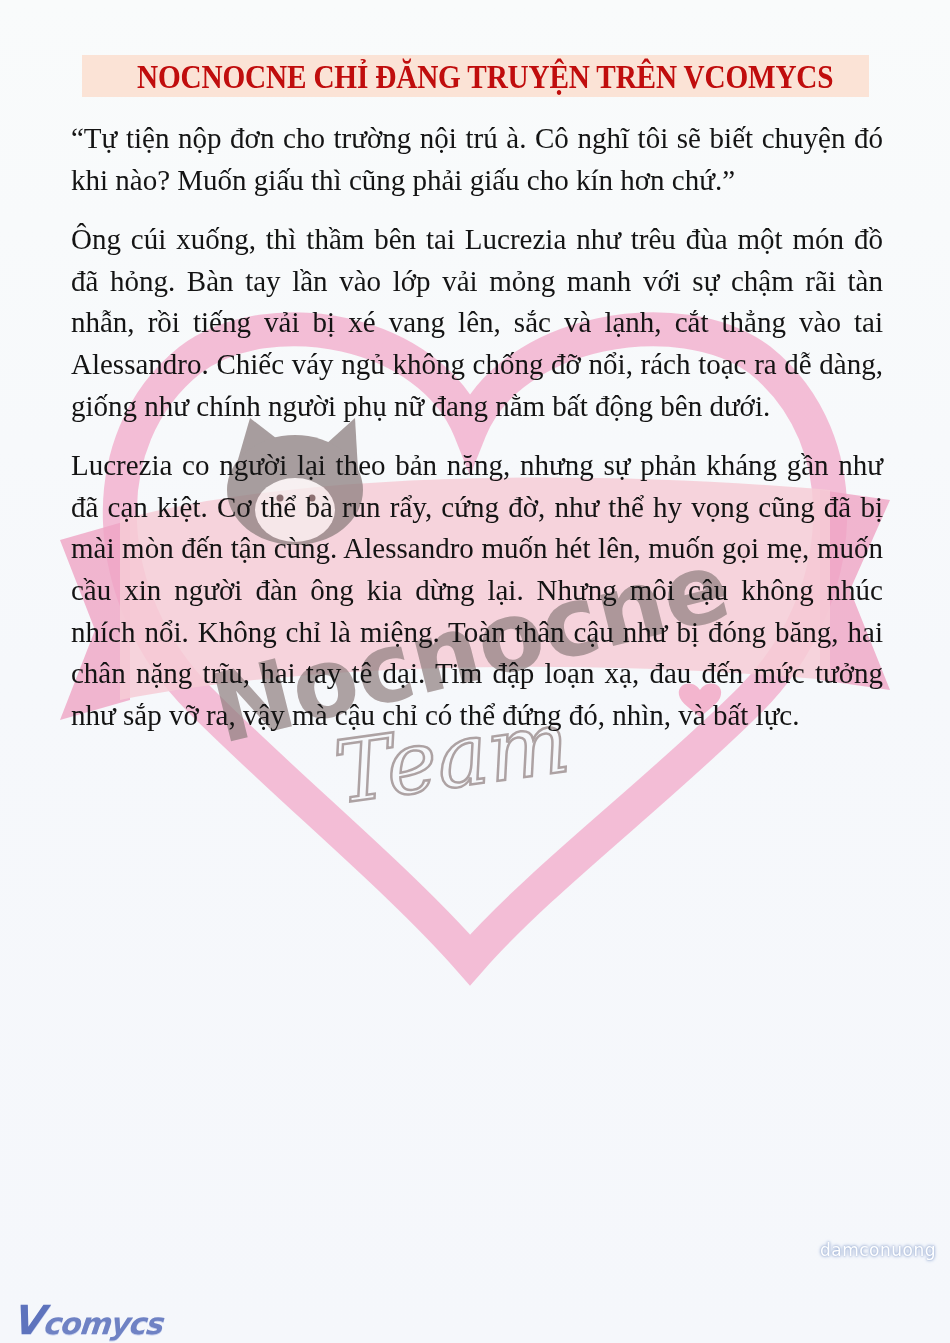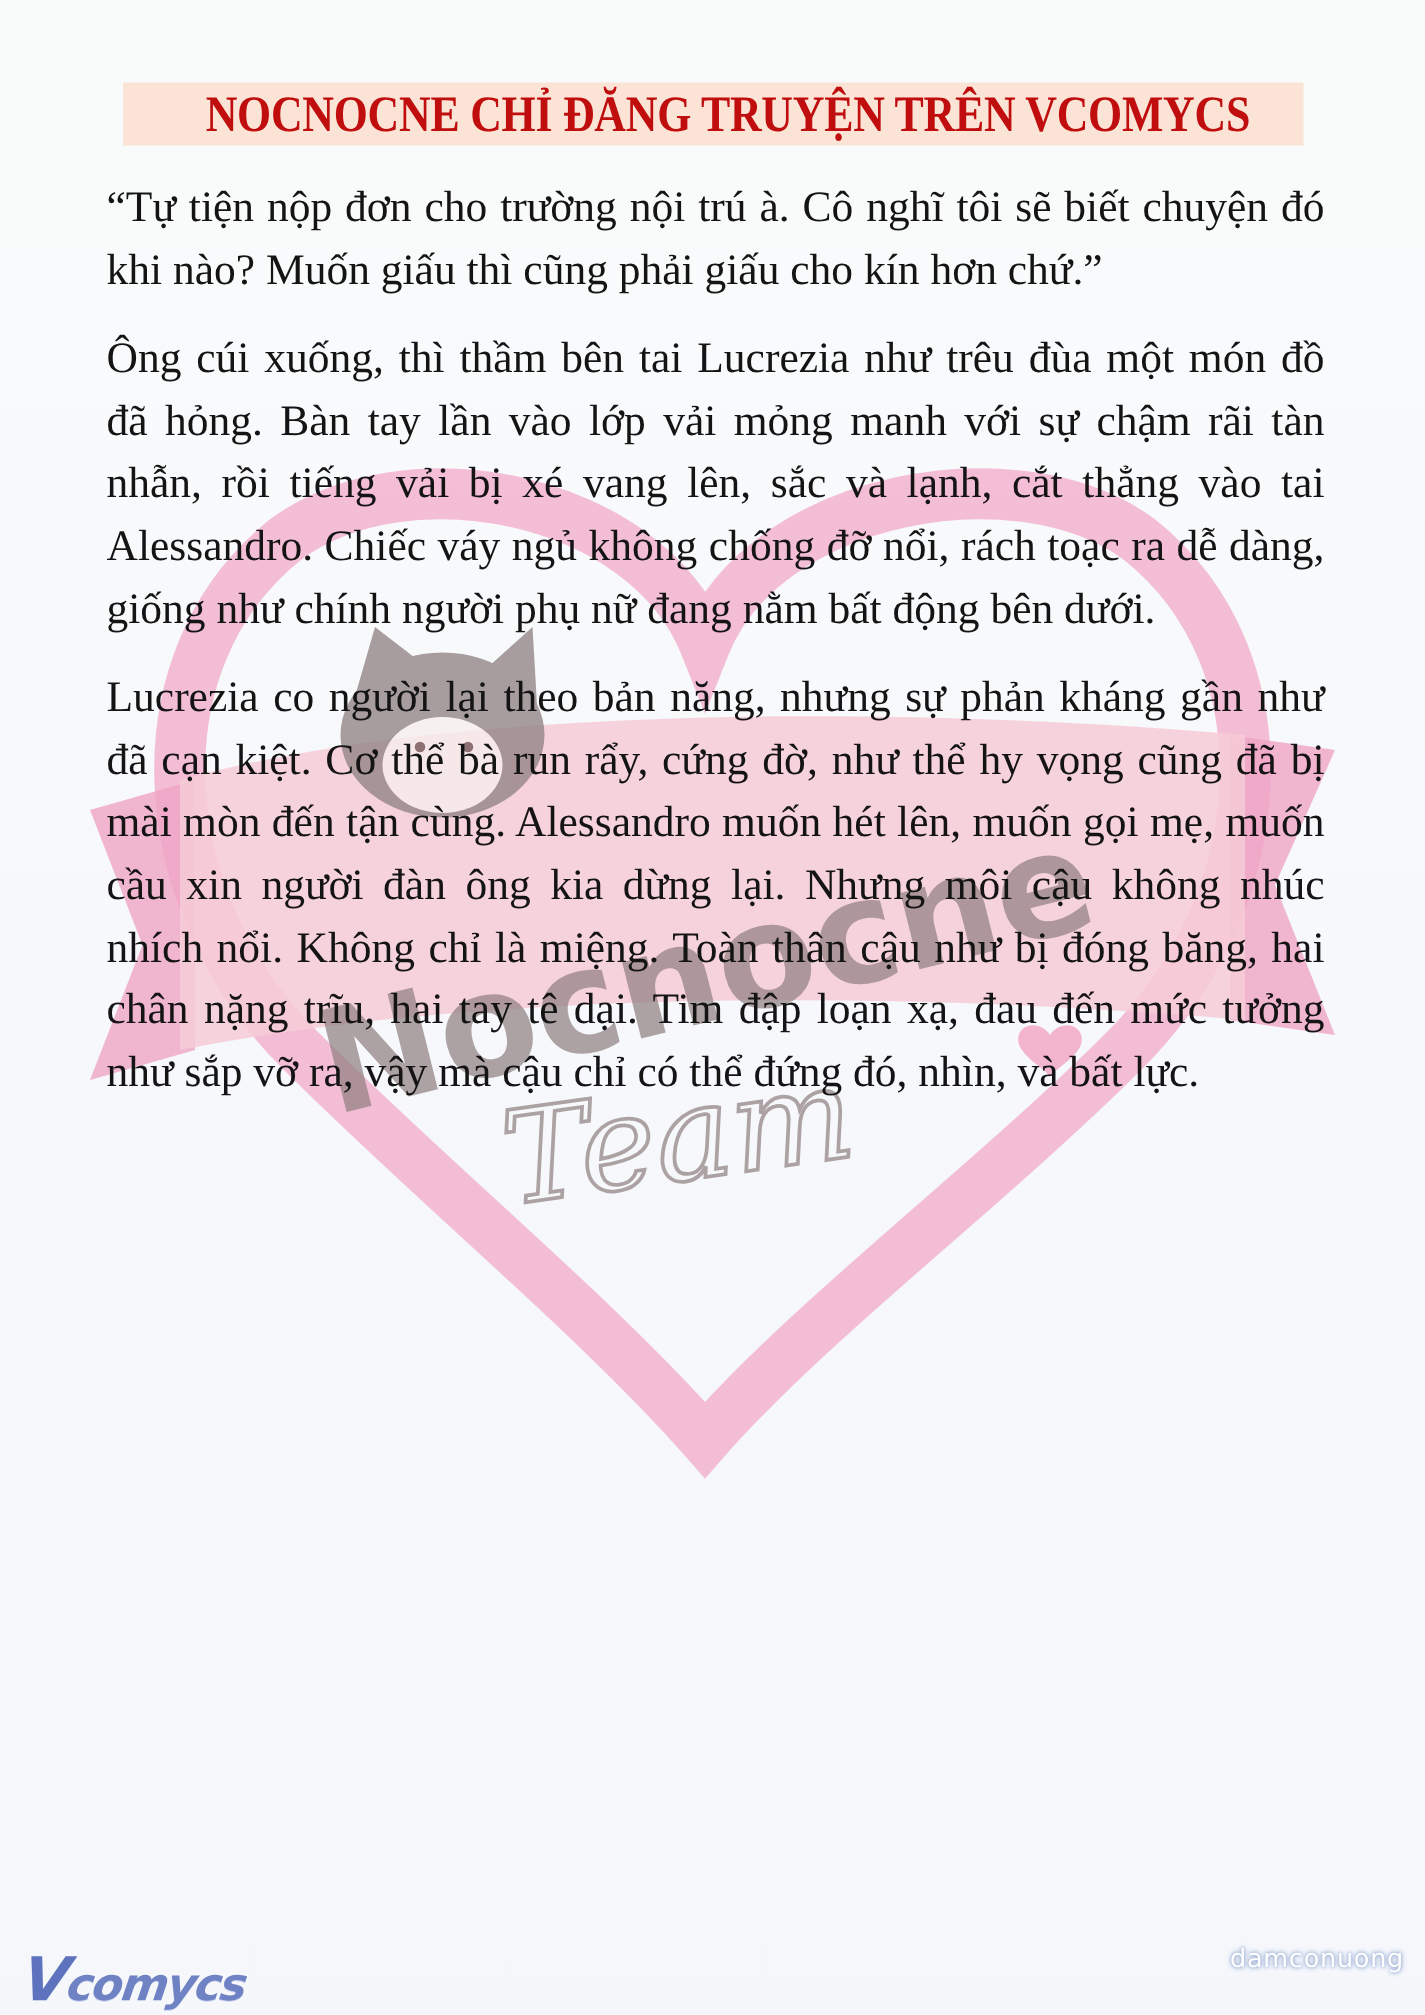--- a/index.html
+++ b/index.html
@@ -43,21 +43,21 @@
     .para:nth-child(2) { margin-top: 15px; }
     .footer-logo {
       position: absolute; left: 16px; top: 1297px; height: 40px;
       font-family: "DejaVu Sans", sans-serif; font-style: italic; font-weight: bold;
       font-size: 30px; color: #6f82c4; letter-spacing: -1px;
       transform: skewX(-8deg);
       text-shadow: 0 1px 0 #c9d2ee;
     }
     .footer-logo .v { font-size: 40px; color: #5e73bd; }
     .footer-credit {
-      position: absolute; right: 14px; top: 1296px;
+      position: absolute; right: 14px; top: 1240px;
       font-family: "DejaVu Sans", sans-serif; font-size: 17px; color: #ffffff;
       letter-spacing: 0.5px;
       text-shadow: 0 0 2px #9fb2d6, 0 0 3px #9fb2d6, 0 0 4px #b8c6e2;
     }
   </style>
 </head>
 <body>
 
 <div class="page">
 

